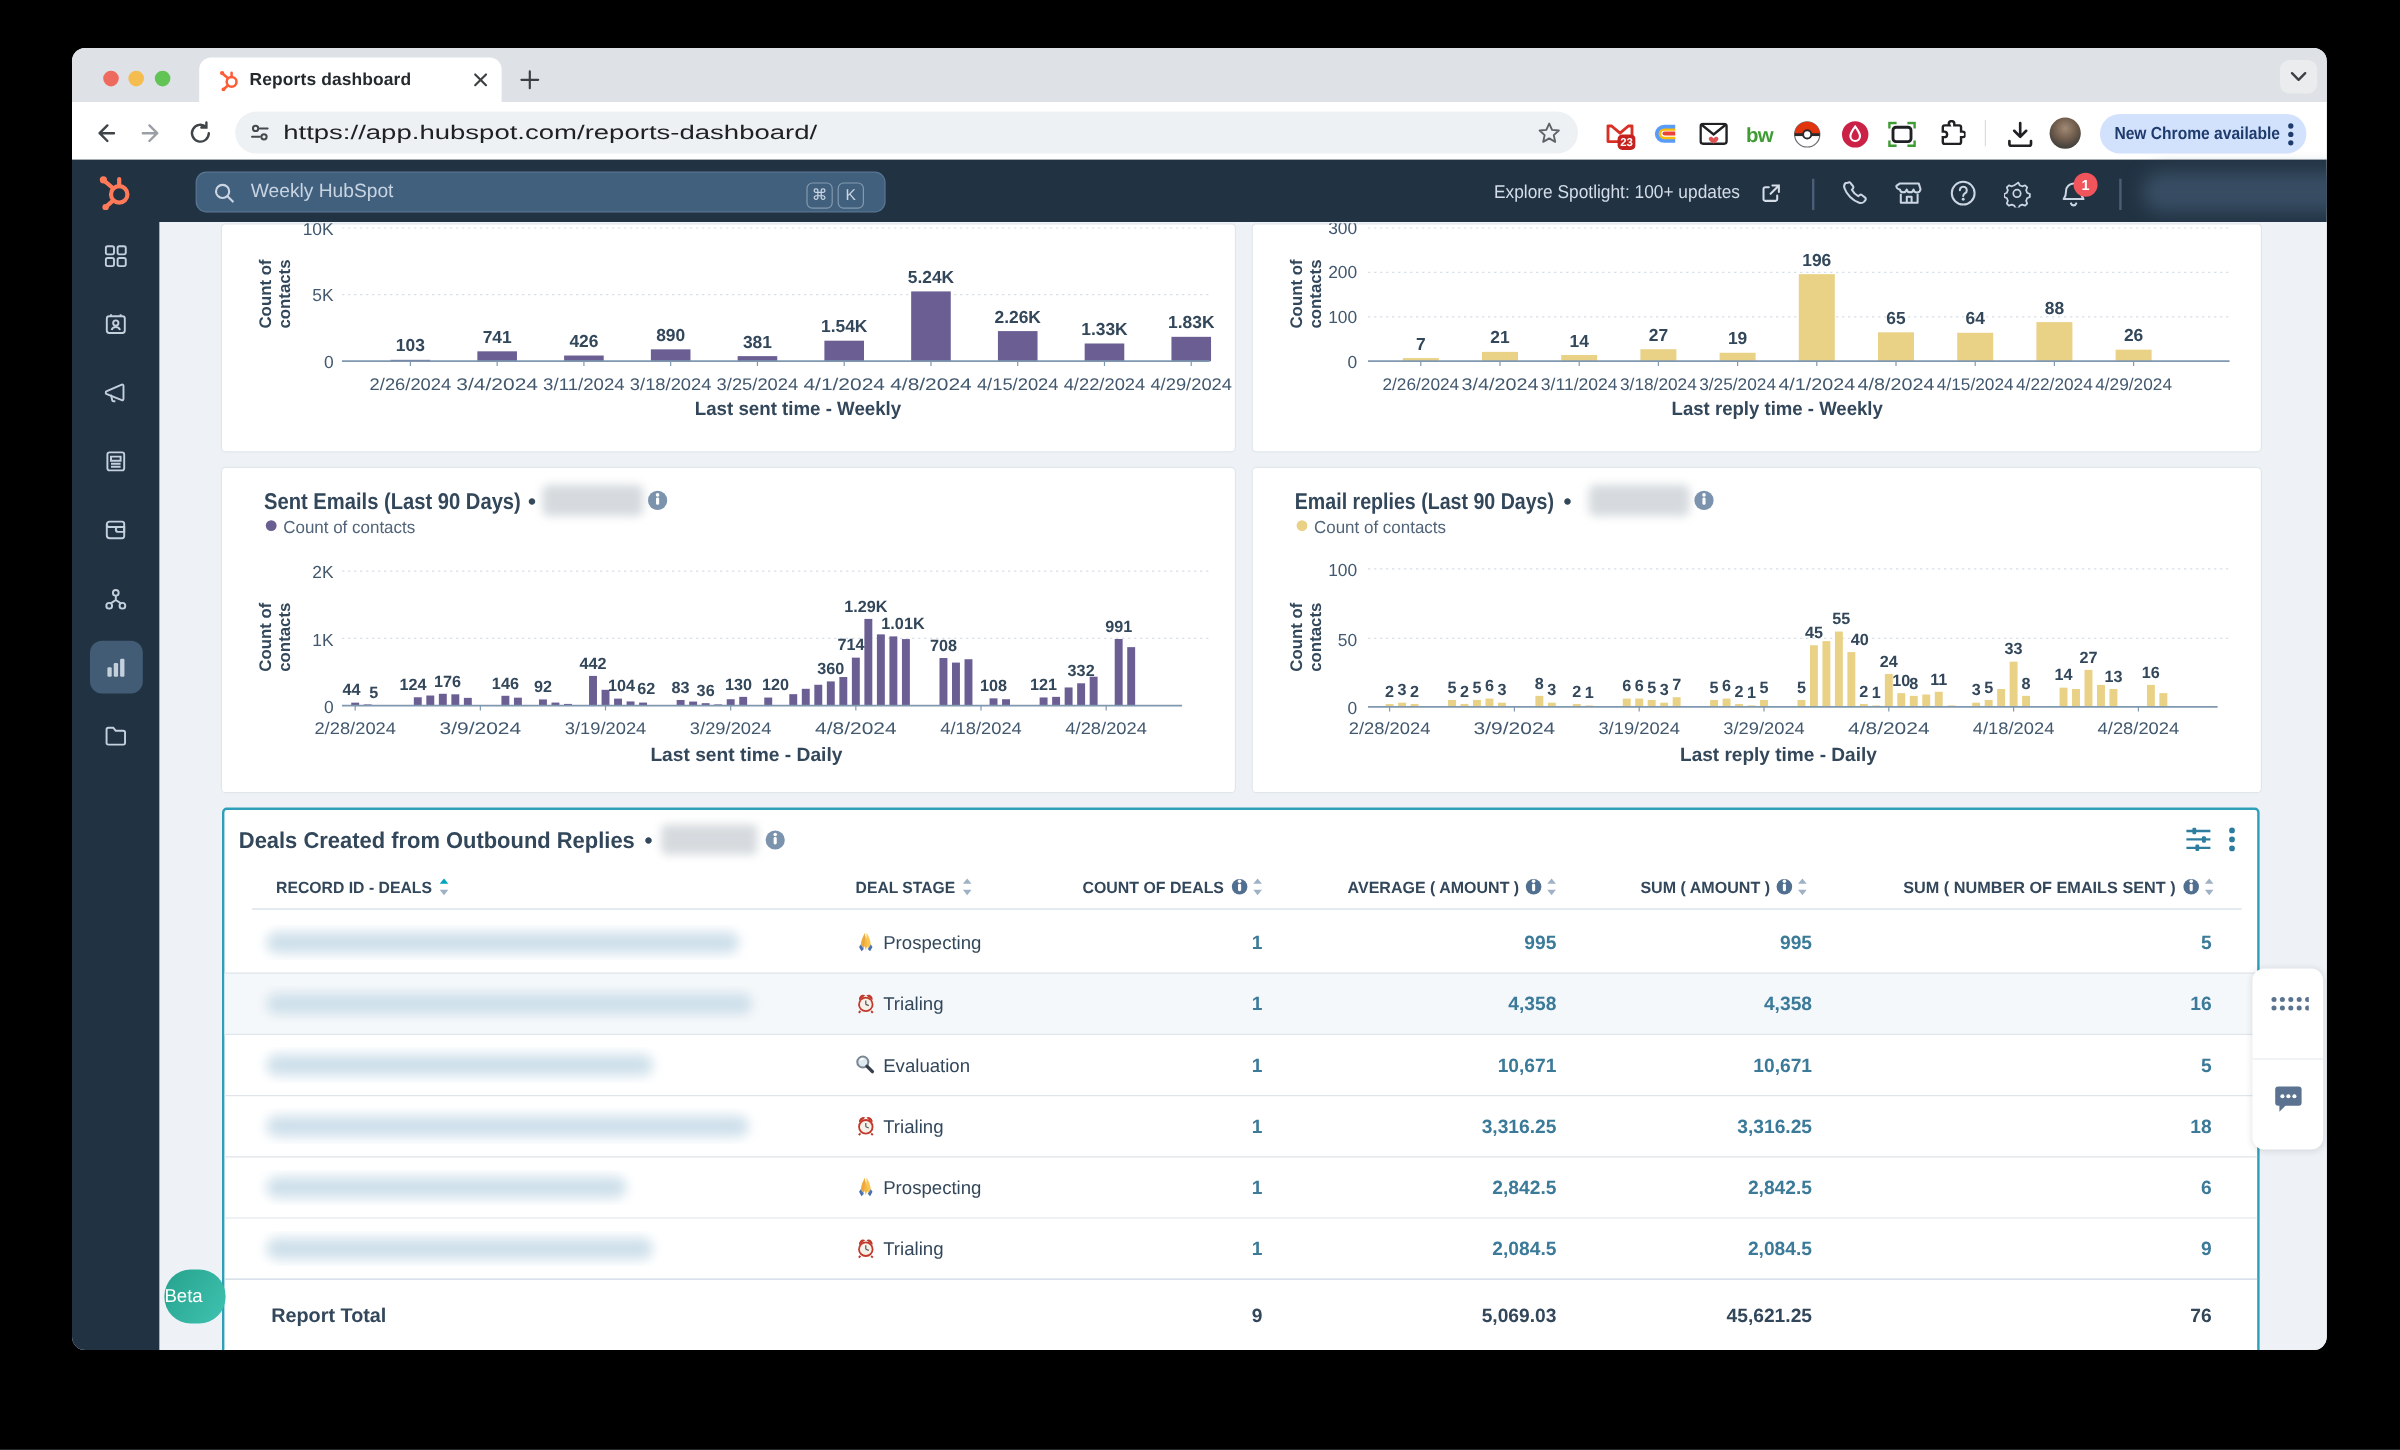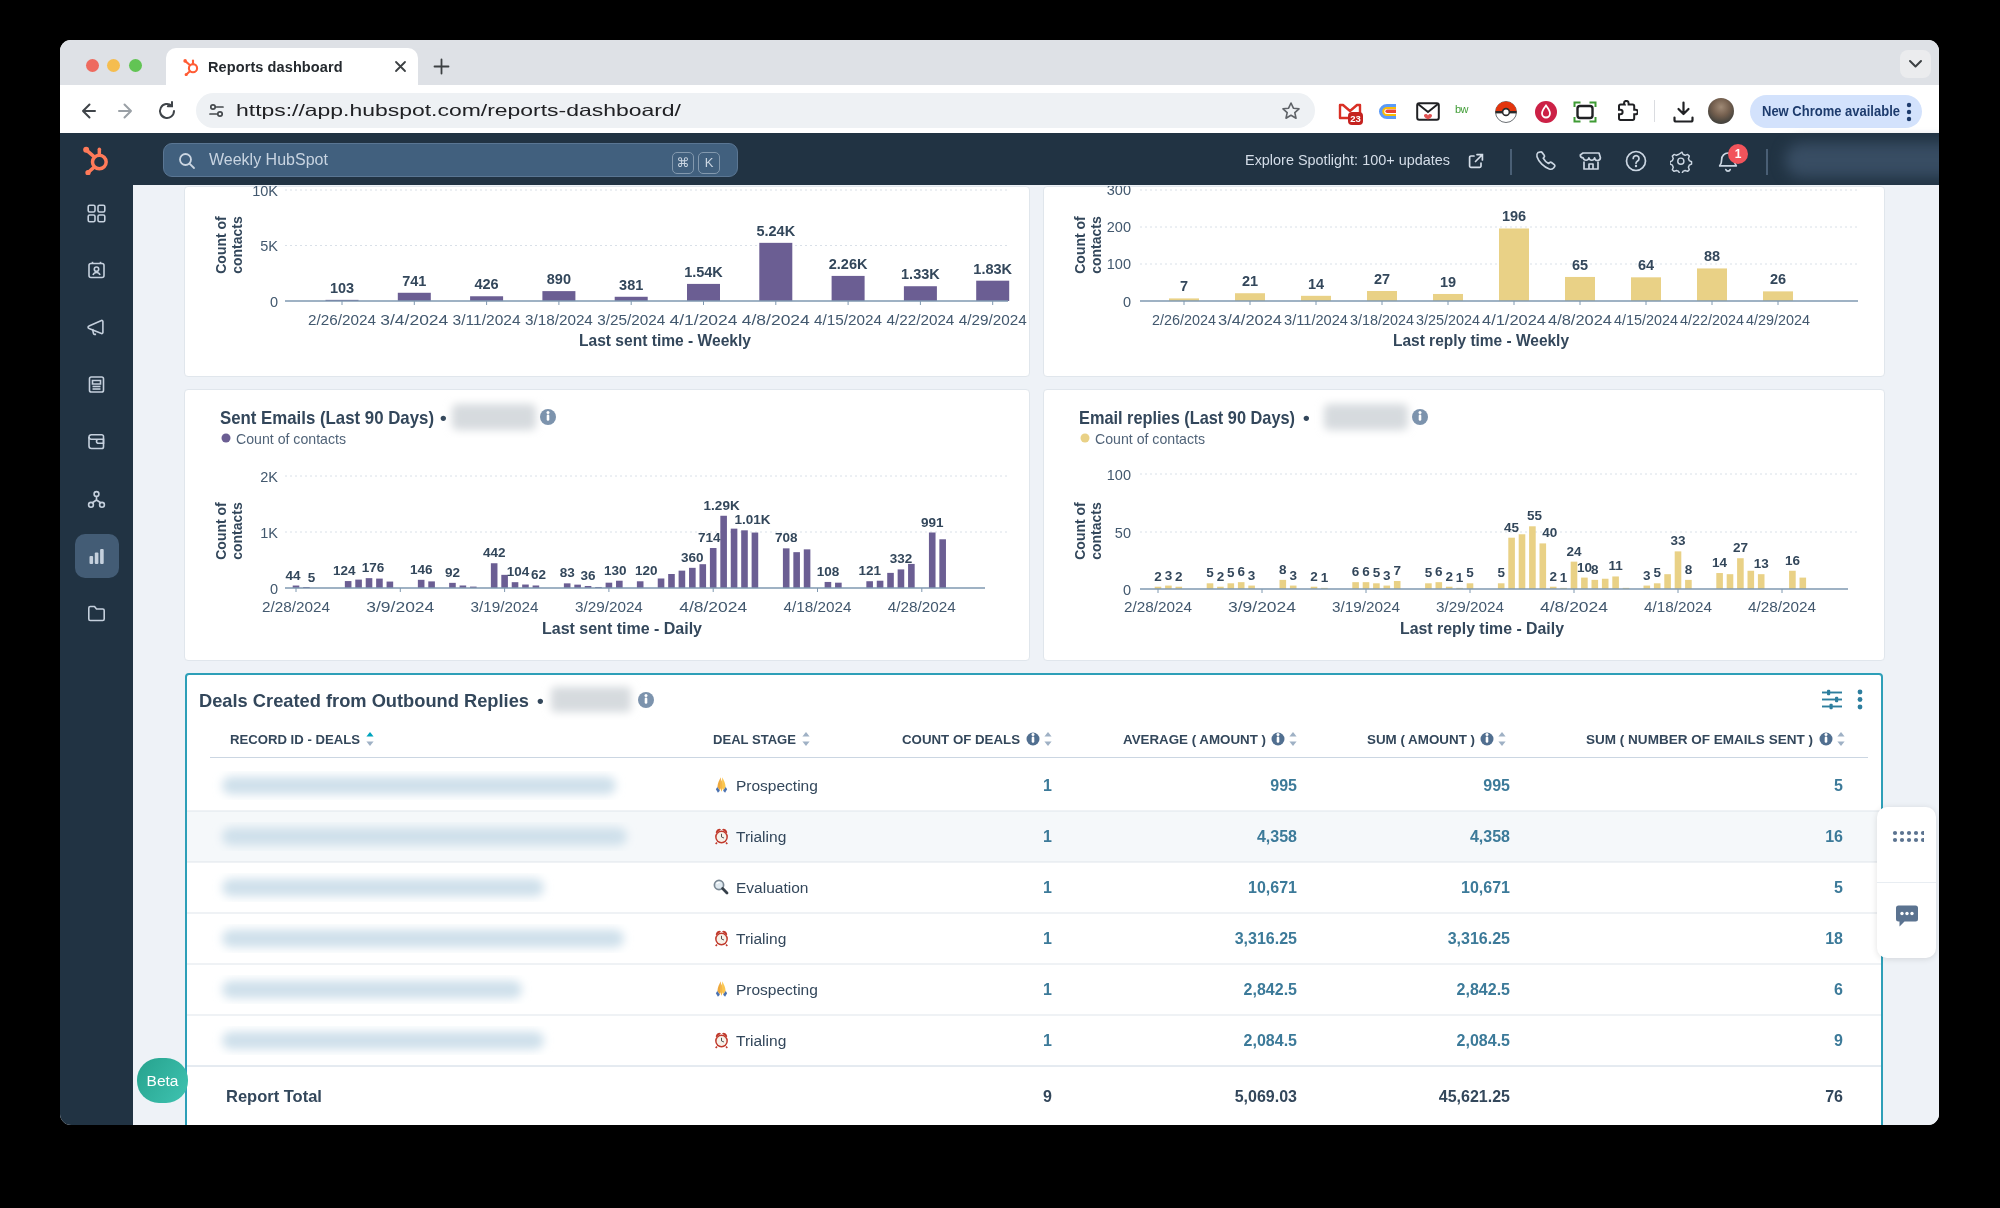--- a/index.html
+++ b/index.html
@@ -63,21 +63,21 @@
     <svg class="abs" style="left:1315px;top:59px" width="24" height="24" viewBox="0 0 24 24">
       <path d="M21,5 h-9 a8,7.5 0 0 0 0,15 h9 v-4.2 h-9 a3.6,3.3 0 0 1 0,-6.6 h9 Z" fill="#5b9bf8"></path>
       <path d="M21,8 h-9 a4.8,4.5 0 0 0 0,9 h9 v-2 h-9 a2.6,2.4 0 0 1 0,-5 h9 Z" fill="#fbbc05"></path>
       <path d="M21,10.5 h-8.8 a1.8,1.7 0 0 0 0,3.4 h8.8 Z" fill="#ea4335"></path>
     </svg>
     <svg class="abs" style="left:1356px;top:62px" width="24" height="19" viewBox="0 0 24 19">
       <rect x="1.2" y="1.2" width="21.6" height="16.6" rx="2" fill="#fff" stroke="#202124" stroke-width="2"></rect>
       <path d="M2,2 L12,10 L22,2" fill="none" stroke="#202124" stroke-width="2"></path>
       <path d="M12,13.5 c-1.4,-2.6 -4.4,-1.6 -4,0.6 c0.3,1.6 2.6,2.8 4,3.4 c1.4,-0.6 3.7,-1.8 4,-3.4 c0.4,-2.2 -2.6,-3.2 -4,-0.6 Z" fill="#e05252"></path>
     </svg>
-    <div class="abs" style="left:1395px;top:63px;font-size:11px;font-weight:400;color:#3f9c35;letter-spacing:-0.5px">bw</div>
+    <div class="abs" style="left:1395px;top:63px;font-size:17px;font-weight:700;color:#3f9c35;letter-spacing:-0.5px">bw</div>
     <svg class="abs" style="left:1434px;top:60px" width="24" height="24" viewBox="0 0 24 24">
       <circle cx="12" cy="12" r="10.5" fill="#fff" stroke="#6a6f73" stroke-width="1"></circle>
       <path d="M1.5,12 a10.5,10.5 0 0 1 21,0 Z" fill="#e3350d"></path>
       <rect x="1.5" y="11" width="21" height="2.4" fill="#2b2b2b"></rect>
       <circle cx="12" cy="12" r="3.4" fill="#fff" stroke="#2b2b2b" stroke-width="1.6"></circle>
     </svg>
     <svg class="abs" style="left:1474px;top:60px" width="24" height="24" viewBox="0 0 24 24">
       <circle cx="12" cy="12" r="11" fill="#cc2146"></circle>
       <path d="M12,5.5 c2.6,3.4 4,5.6 4,7.8 a4,4.2 0 0 1 -8,0 c0,-2.2 1.4,-4.4 4,-7.8 Z" fill="none" stroke="#fff" stroke-width="1.8"></path>
     </svg>
@@ -699,21 +699,21 @@
       <text x="1297" y="1046.0" font-size="16" font-weight="700" fill="#3c7a99" text-anchor="end" font-family="Liberation Sans, sans-serif">2,084.5</text>
       <text x="1510" y="1046.0" font-size="16" font-weight="700" fill="#3c7a99" text-anchor="end" font-family="Liberation Sans, sans-serif">2,084.5</text>
       <text x="1843" y="1046.0" font-size="16" font-weight="700" fill="#3c7a99" text-anchor="end" font-family="Liberation Sans, sans-serif">9</text>
       <line x1="187" y1="1066" x2="1883" y2="1066" stroke="#cbd6e2" stroke-width="1"></line>
       <text x="226" y="1102" font-size="16.5" font-weight="700" fill="#33475b" text-anchor="start" font-family="Liberation Sans, sans-serif">Report Total</text>
       <text x="1052" y="1102" font-size="16" font-weight="700" fill="#33475b" text-anchor="end" font-family="Liberation Sans, sans-serif">9</text>
       <text x="1297" y="1102" font-size="16" font-weight="700" fill="#33475b" text-anchor="end" font-family="Liberation Sans, sans-serif">5,069.03</text>
       <text x="1510" y="1102" font-size="16" font-weight="700" fill="#33475b" text-anchor="end" font-family="Liberation Sans, sans-serif">45,621.25</text>
       <text x="1843" y="1102" font-size="16" font-weight="700" fill="#33475b" text-anchor="end" font-family="Liberation Sans, sans-serif">76</text>
     </svg>
-    <div class="abs" style="left:77px;top:1018px;width:51px;height:45px;border-radius:22px;background:linear-gradient(125deg,#26a28d,#3fc3b1);color:#fff;font-size:15.5px;text-align:center;line-height:45px">Beta</div>
+    <div class="abs" style="left:77px;top:1018px;width:51px;height:45px;border-radius:22px;background:linear-gradient(125deg,#26a28d,#3fc3b1);color:#fff;font-size:15.5px;text-align:left;line-height:45px">Beta</div>
     <div class="abs" style="left:1817px;top:767px;width:59px;height:151px;background:#fff;border-radius:10px;box-shadow:0 1px 6px rgba(0,0,0,0.12)"></div>
     <svg class="abs" style="left:1831px;top:789px" width="33" height="15" viewBox="0 0 33 15">
       <circle cx="4" cy="4" r="2.1" fill="#5b7390"></circle>
       <circle cx="11" cy="4" r="2.1" fill="#5b7390"></circle>
       <circle cx="18" cy="4" r="2.1" fill="#5b7390"></circle>
       <circle cx="25" cy="4" r="2.1" fill="#5b7390"></circle>
       <circle cx="32" cy="4" r="2.1" fill="#5b7390"></circle>
       <circle cx="4" cy="11" r="2.1" fill="#5b7390"></circle>
       <circle cx="11" cy="11" r="2.1" fill="#5b7390"></circle>
       <circle cx="18" cy="11" r="2.1" fill="#5b7390"></circle>

